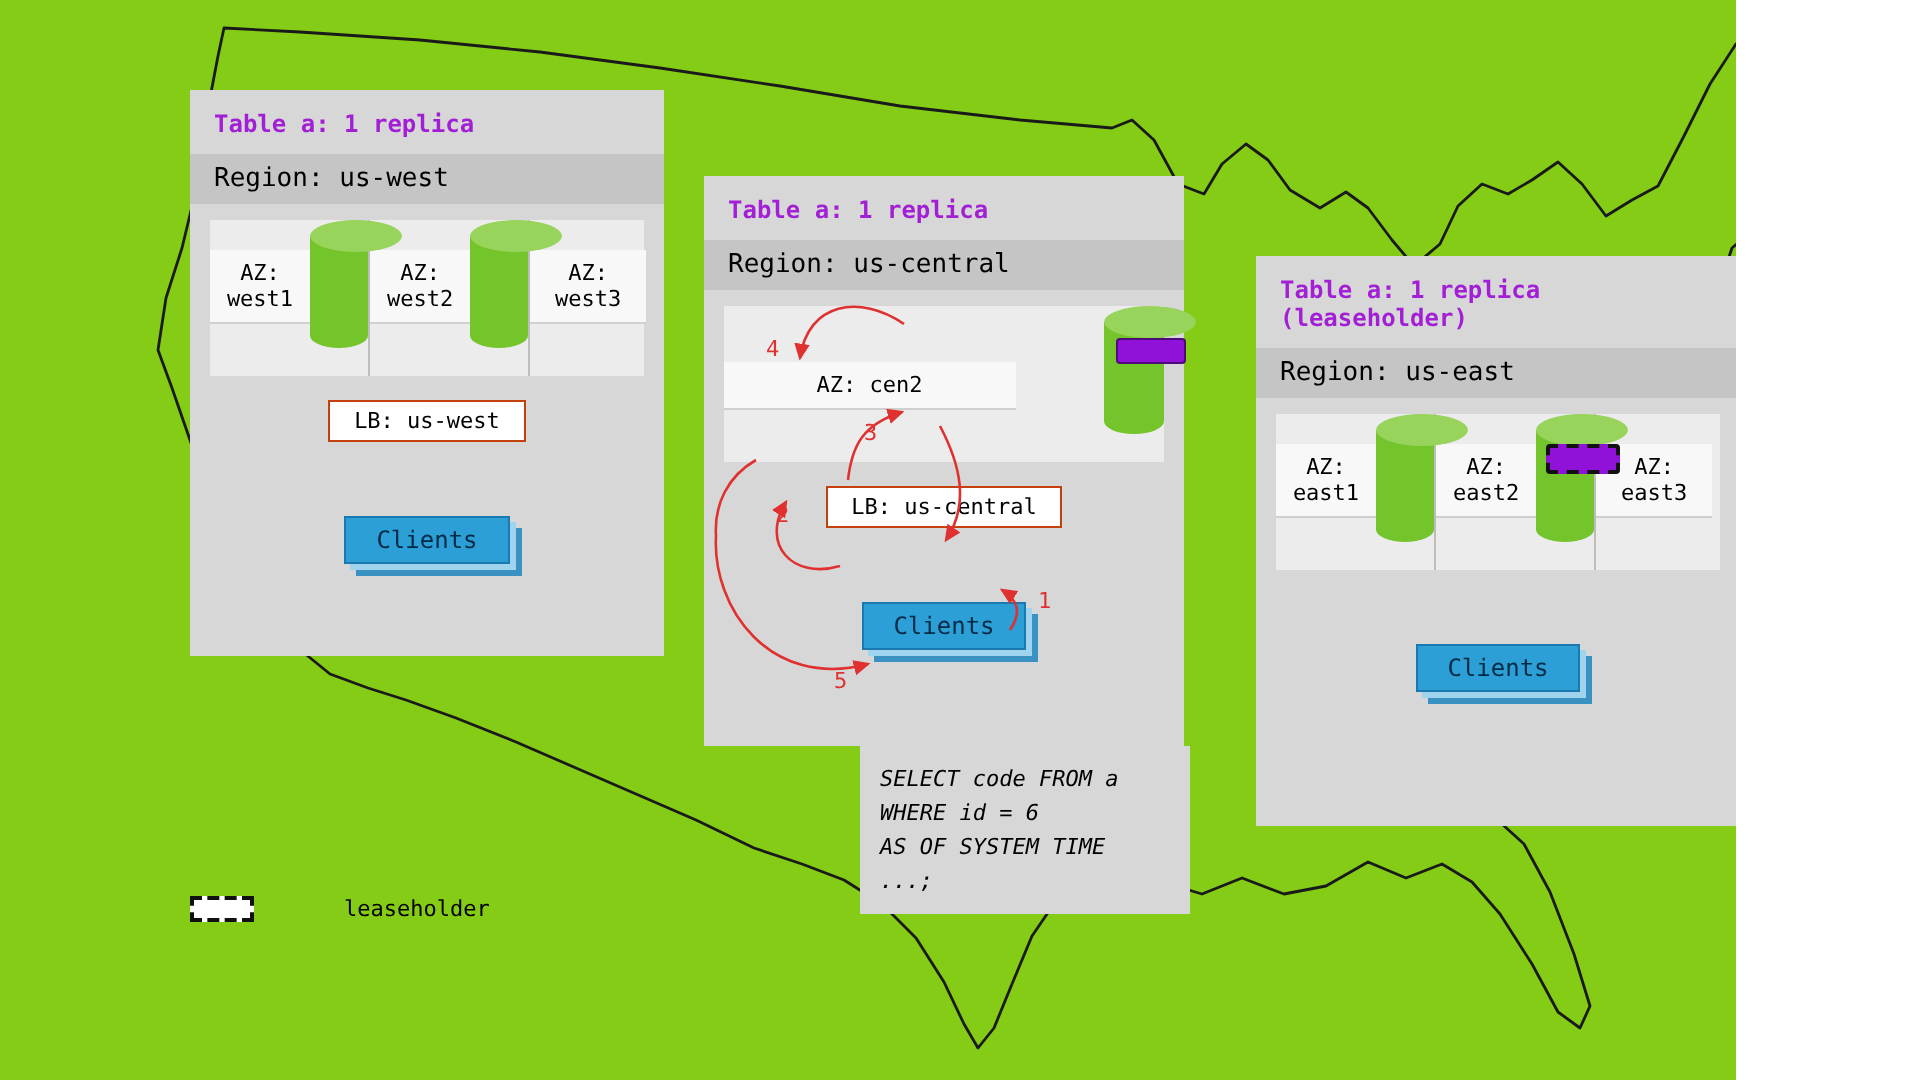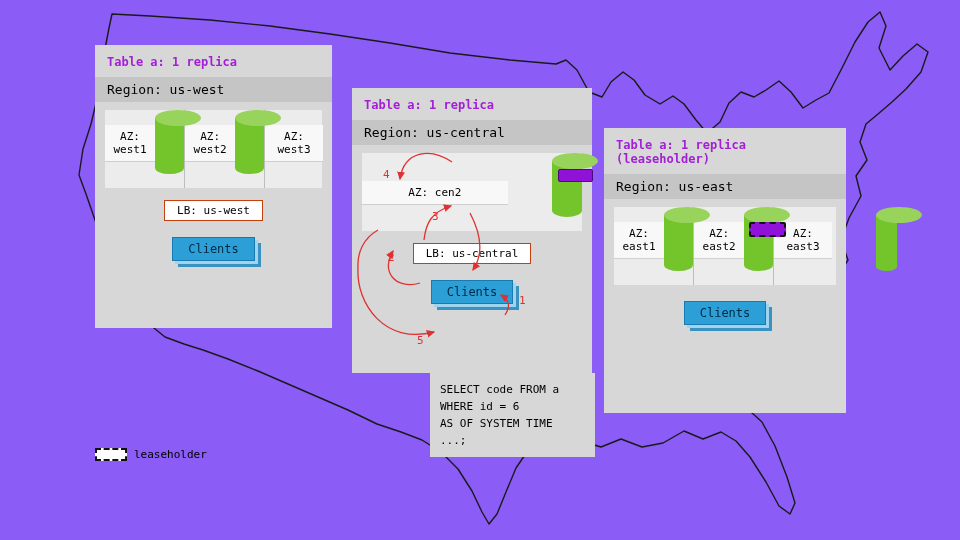--- a/index.html
+++ b/index.html
@@ -1,18 +1,18 @@
 <!DOCTYPE html>
 <html><head>
 <meta charset="utf-8">
 <style>
   html,body { margin:0; padding:0; background:#fff; }
   .canvas {
-    position:relative; width:960px; height:540px; overflow:hidden;
-    font-family:"DejaVu Sans Mono", monospace; background:#8b5cf6;
+    position:relative; width:868px; height:540px; overflow:hidden;
+    font-family:"DejaVu Sans Mono", monospace; background:#84cc16;
   }
   .maplayer { position:absolute; left:0; top:0; z-index:0; }
   .arrowlayer { position:absolute; left:0; top:0; z-index:3; pointer-events:none; }
 
   .panel { position:absolute; background:#d7d7d7; z-index:2; }
   .table-label { padding:10px 12px 8px; font-size:12px; font-weight:bold; color:#a21fd6; }
   .region-bar { background:#c5c5c5; font-size:13px; padding:5px 12px; color:#000; }
   .az-area { display:flex; background:#ececec; margin:8px 10px 0; }
   .az-col { flex:1; display:flex; flex-direction:row; align-items:flex-end;
             border-right:1px solid #bdbdbd; padding-bottom:14px; }
@@ -23,29 +23,29 @@
   .cyl { position:relative; width:46px; height:56px; background:#74c42c; margin-top:8px;
          border-radius:0 0 23px 23px / 0 0 10px 10px; }
   .cyl::before { content:""; position:absolute; left:0; top:-8px; width:46px; height:16px;
                  background:#98d35c; border-radius:50%; }
   .replica { position:absolute; top:8px; left:6px; width:33px; height:11px; z-index:2;
              background:#9012d8; border:1px solid #4d0a78; border-radius:2px; }
   .replica.lease { border:2px dashed #111; top:7px; left:5px; }
 
   .lb-box { margin:12px auto 0; width:max-content; background:#fff; border:1px solid #c2410c;
             font-size:11px; padding:3px 12px; color:#000; }
-  .clients { margin:16px auto 0; width:max-content; background:#2b9fd6; border:1px solid #1a7ab0;
+  .clients { margin:37px auto 0; width:max-content; background:#2b9fd6; border:1px solid #1a7ab0;
              color:#002a45; font-size:12px; padding:4px 15px;
              box-shadow:3px 3px 0 #9fd4ee, 6px 6px 0 #3a92c2; cursor:default; }
 
   .sql-box { position:absolute; left:430px; top:373px; width:165px; background:#d7d7d7;
-             font-size:11px; line-height:1.55; padding:8px 10px; color:#000; z-index:2; box-sizing:border-box; }
+             font-size:11px; line-height:1.55; padding:8px 10px; color:#000; z-index:2; box-sizing:border-box;font-style:italic; }
 
   .legend { position:absolute; left:95px; top:448px; z-index:2; display:flex; align-items:center;
-            font-size:11px; color:#000; }
+            font-size:11px; color:#000;gap:38px; }
   .legend-swatch { display:inline-block; width:28px; height:9px; background:#fff;
                    border:2px dashed #111; margin-right:7px; }
 
   .stepnum { font:11px "DejaVu Sans Mono", monospace; fill:#e03131; }
 </style>
 </head>
 <body>
 
 <div class="canvas">
 
@@ -105,21 +105,21 @@
     <div class="lb-box">LB: us-central</div>
     <div class="clients">Clients</div>
   </div>
 
   <div class="sql-box">
     <div>SELECT code FROM a</div>
     <div>WHERE id = 6</div>
     <div>AS OF SYSTEM TIME ...;</div>
   </div>
 
-  <div class="panel" style="left:604px; top:128px; width:242px; height:285px;">
+  <div class="panel" style="left:628px; top:128px; width:242px; height:285px;">
     <div class="table-label">Table a: 1 replica (leaseholder)</div>
     <div class="region-bar">Region: us-east</div>
     <div class="az-area">
       <div class="az-col">
         <div class="az-header">AZ: east1</div>
         <div class="cyl"></div>
       </div>
       <div class="az-col">
         <div class="az-header">AZ: east2</div>
         <div class="cyl">

